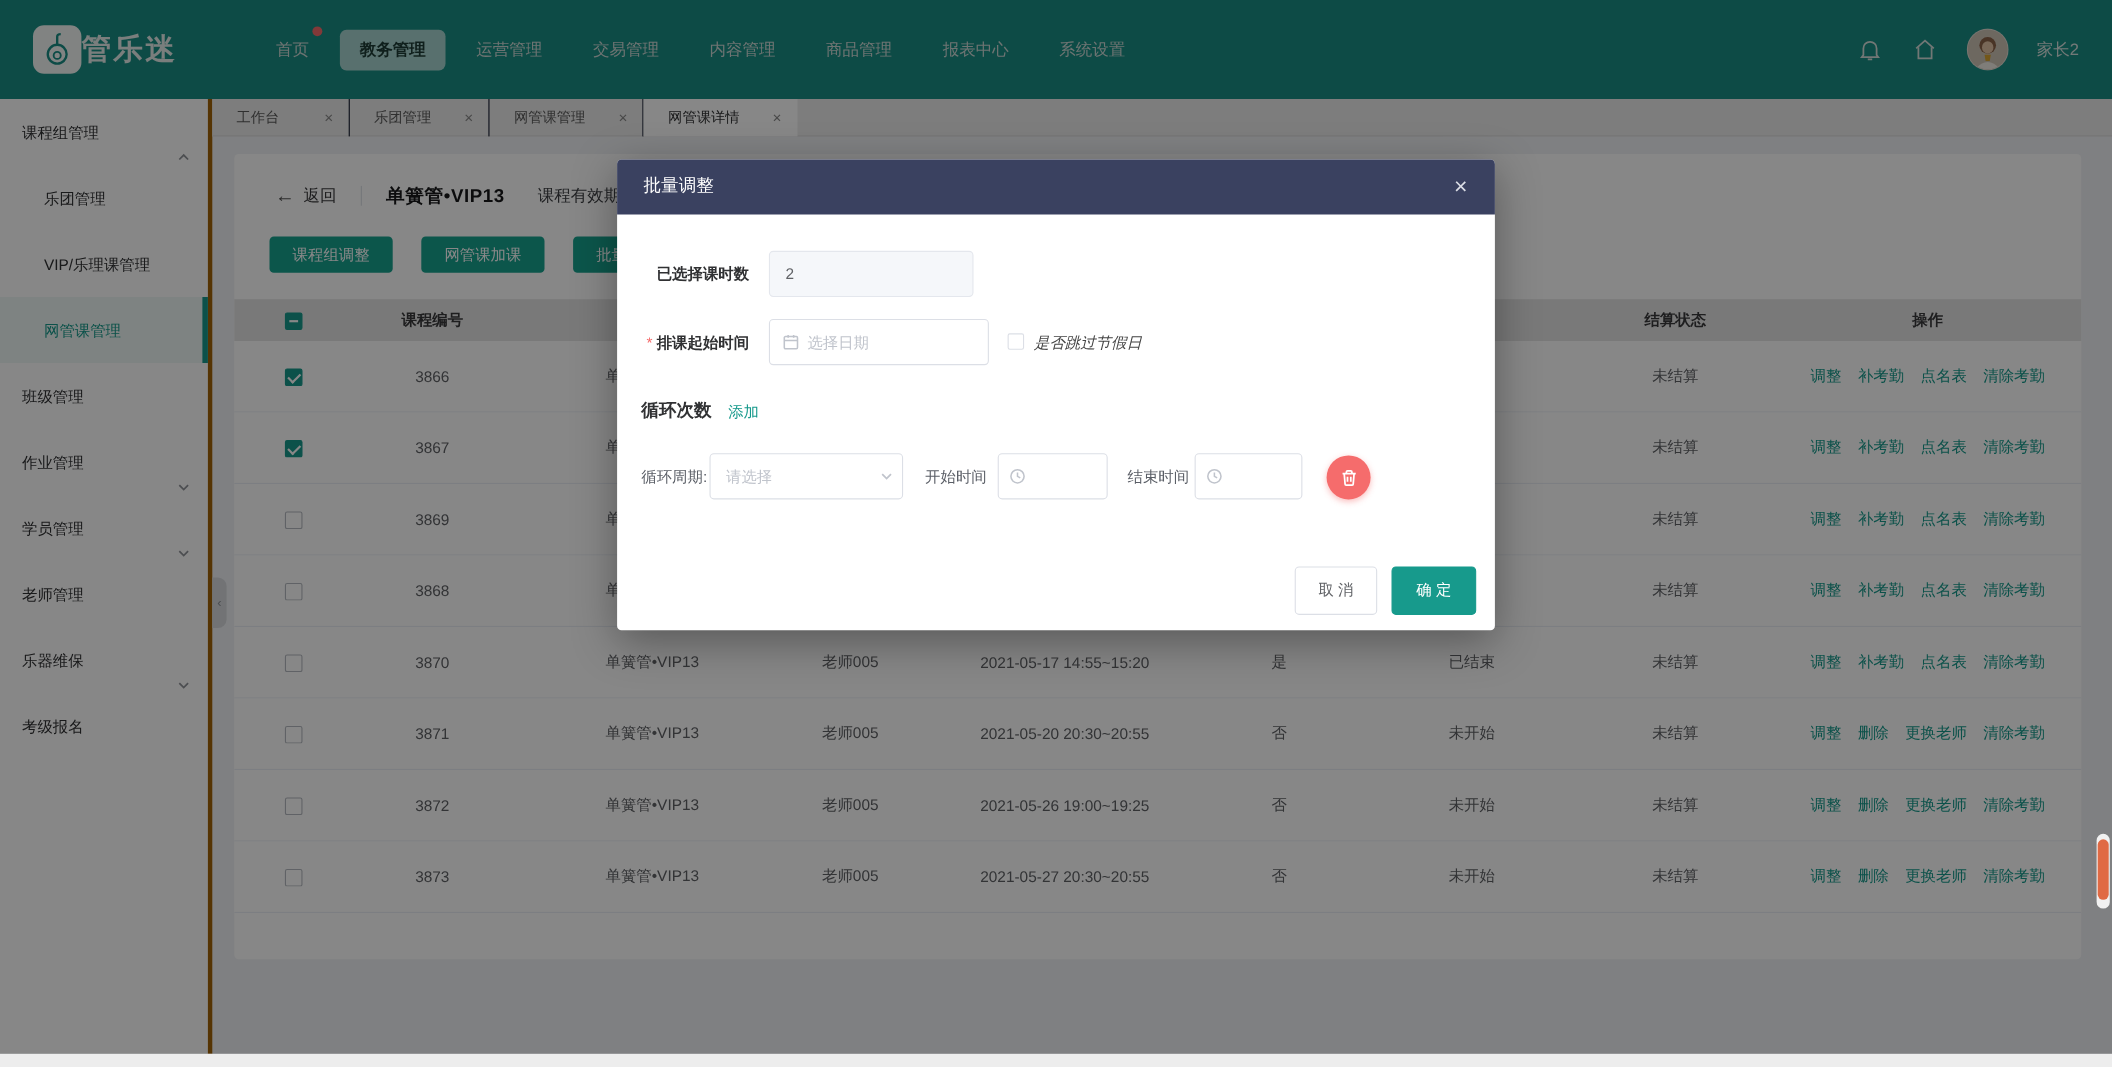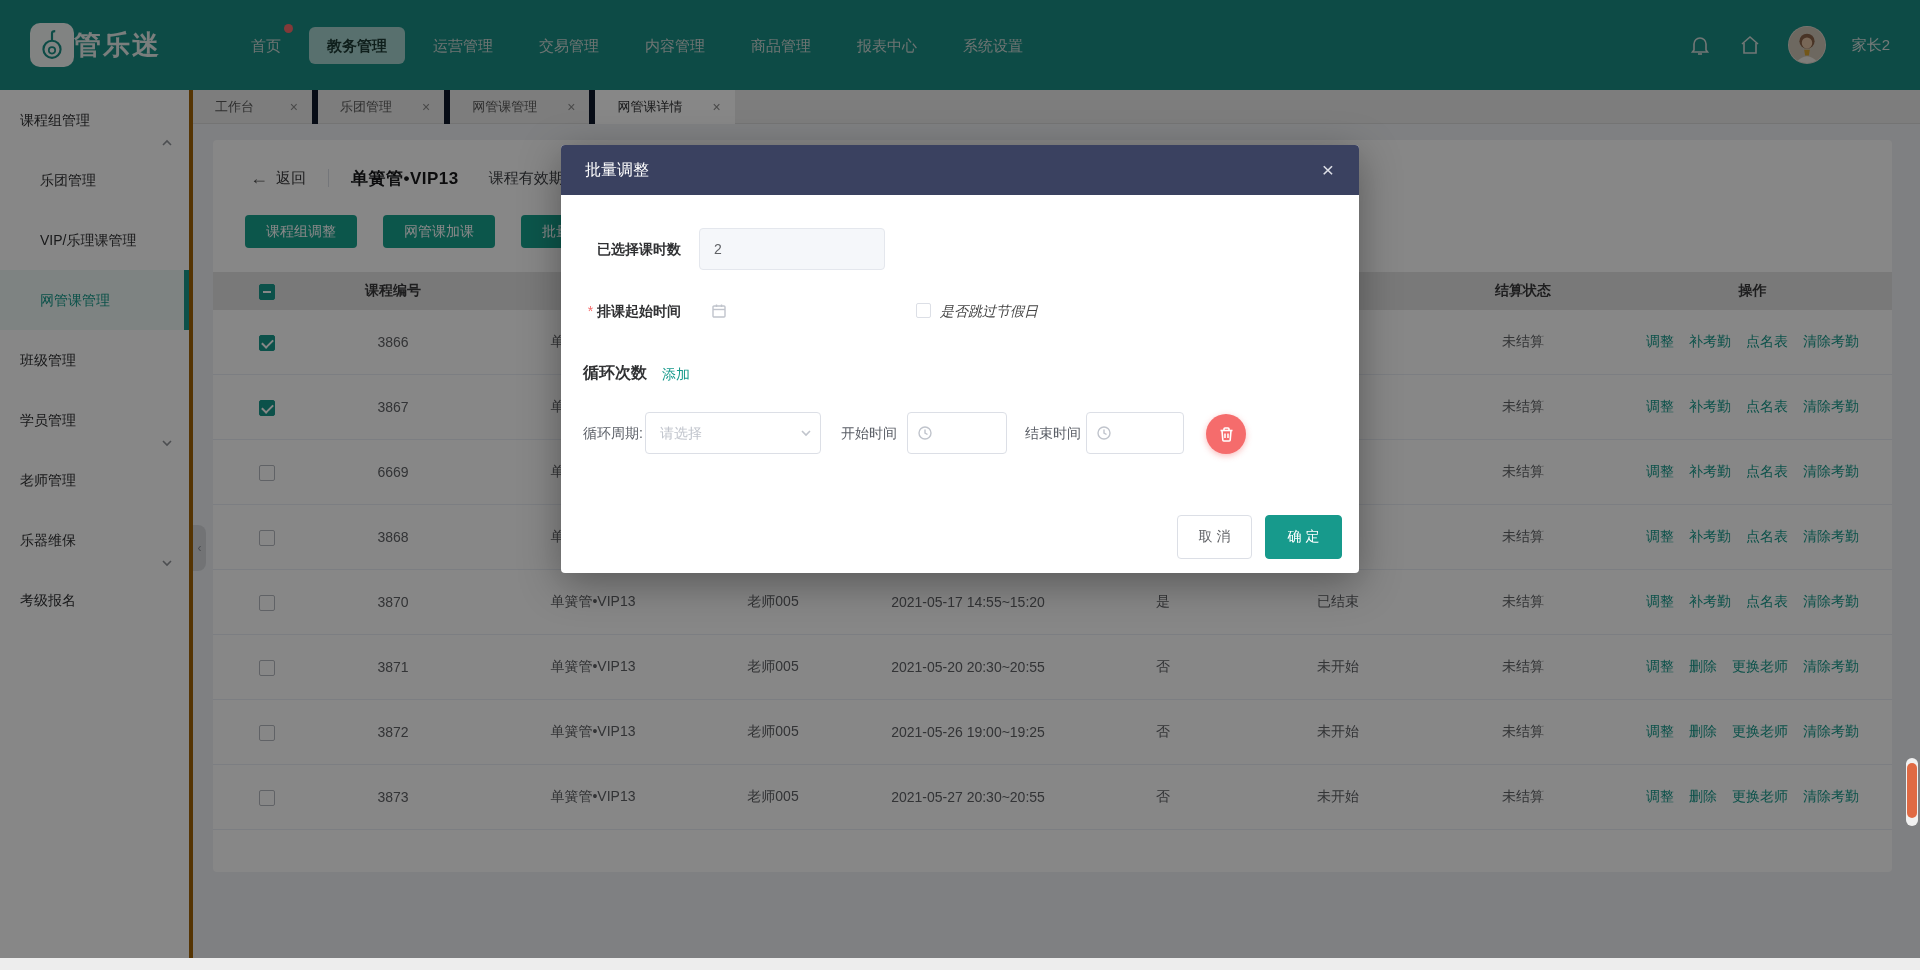--- a/index.html
+++ b/index.html
@@ -28,21 +28,21 @@
   .side-item { position:relative; height:60px; line-height:60px; font-size:14px; color:#303133; padding-left:20px; cursor:pointer; white-space:nowrap; }
   .side-item.child { padding-left:40px; }
   .side-item .chev { position:absolute; right:16px; top:24px; width:12px; height:12px; }
   .side-item .chev svg { width:12px; height:12px; stroke:#909399; fill:none; stroke-width:1.6; }
   .side-item.active { background:#eef8f5; color:#179a8c; }
   .side-item.active::after { content:""; position:absolute; right:0; top:0; width:5px; height:60px; background:#179a8c; }
   .collapse-handle { position:absolute; left:193px; top:525px; width:13px; height:46px; background:#d7dade; border-radius:0 8px 8px 0; z-index:6; display:flex; align-items:center; justify-content:center; color:#8f9399; font-size:12px; cursor:pointer; }
 
   
   .tabbar { position:absolute; left:193px; top:90px; width:1727px; height:34px; background:#ececec; border-bottom:1px solid #dcdcdc; display:flex; z-index:5; }
-  .tab { position:relative; height:34px; display:flex; align-items:center; padding:0 14px 0 22px; font-size:13px; color:#5a5a5a; border-right:6px solid #0f172a; cursor:pointer; min-width:125px; justify-content:space-between; }
+  .tab { position:relative; height:34px; display:flex; align-items:center; padding:0 14px 0 22px; font-size:13px; color:#5a5a5a; border-right:1px solid #0f172a; cursor:pointer; min-width:125px; justify-content:space-between; }
   .tab .x { margin-left:30px; color:#8a8a8a; font-size:14px; line-height:14px; cursor:pointer; }
   .tab.active { background:#ffffff; color:#303133; border-right:none; }
 
   
   .content { position:absolute; left:193px; top:124px; width:1727px; height:834px; background:#f0f2f5; z-index:1; }
   .card { position:absolute; left:20px; top:16px; width:1679px; height:732px; background:#fff; border-radius:4px; }
   .page-head { position:absolute; left:37px; top:22px; height:32px; display:flex; align-items:center; }
   .back { display:flex; align-items:center; color:#3a3a3c; font-size:15px; cursor:pointer; }
   .back .arr { font-size:18px; margin-right:8px; color:#555; }
   .vdiv { width:1px; height:18px; background:#dcdfe6; margin:0 22px; }
@@ -154,20 +154,25 @@
   <div class="sidebar">
     <div class="side-item"><span>课程组管理</span>
       <span class="chev"><svg viewBox="0 0 12 12">
             <path d="M2 8 L6 4 L10 8"></path>
           </svg></span>
     </div>
     <div class="side-item child"><span>乐团管理</span></div>
     <div class="side-item child"><span>VIP/乐理课管理</span></div>
     <div class="side-item child active"><span>网管课管理</span></div>
     <div class="side-item"><span>班级管理</span></div>
+    <div class="side-item"><span>作业管理</span>
+      <span class="chev"><svg viewBox="0 0 12 12">
+            <path d="M2 4 L6 8 L10 4"></path>
+          </svg></span>
+    </div>
     <div class="side-item"><span>学员管理</span>
       <span class="chev"><svg viewBox="0 0 12 12">
             <path d="M2 4 L6 8 L10 4"></path>
           </svg></span>
     </div>
     <div class="side-item"><span>老师管理</span></div>
     <div class="side-item"><span>乐器维保</span>
       <span class="chev"><svg viewBox="0 0 12 12">
             <path d="M2 4 L6 8 L10 4"></path>
           </svg></span>
@@ -252,21 +257,21 @@
           <div class="td">未结算</div>
           <div class="td ops">
             <span>调整</span>
             <span>补考勤</span>
             <span>点名表</span>
             <span>清除考勤</span>
           </div>
         </div>
         <div class="tr trow">
           <div class="td cb"><span class="cbx"></span></div>
-          <div class="td">6669</div>
+          <div class="td">3869</div>
           <div class="td">单簧管•VIP13</div>
           <div class="td"></div>
           <div class="td"></div>
           <div class="td"></div>
           <div class="td"></div>
           <div class="td">未结算</div>
           <div class="td ops">
             <span>调整</span>
             <span>补考勤</span>
             <span>点名表</span>
@@ -369,20 +374,21 @@
     <input class="m-input disabled" style="left: 138px; top: 83px; width: 186px;" disabled="" value="2">
 
     <div class="m-label req" style="left:0; top:158px;">排课起始时间</div>
     <span class="icon-in" style="left:150px; top:158px;">
       <svg viewBox="0 0 16 16">
           <rect x="2" y="3" width="12" height="11" rx="1"></rect>
           <path d="M2 6.5 H14"></path>
           <path d="M5.5 1.5 V4 M10.5 1.5 V4"></path>
         </svg>
     </span>
+    <input class="m-input with-ico" style="left: 138px; top: 145px; width: 200px;" placeholder="选择日期">
     <span class="m-check" style="left:355px; top:158px;"></span>
     <div class="m-check-label" style="left:379px; top:158px;font-style:italic;">是否跳过节假日</div>
 
     <div class="cycle-title">循环次数</div>
     <div class="add-link">添加</div>
 
     <div class="inline-label" style="left:22px; top:267px;">循环周期:</div>
     <input class="m-input" style="left: 84px; top: 267px; width: 176px;" readonly="" placeholder="请选择">
     <span class="sel-chev" style="position:absolute; left:238px; top:281px;">
       <svg viewBox="0 0 14 14">

